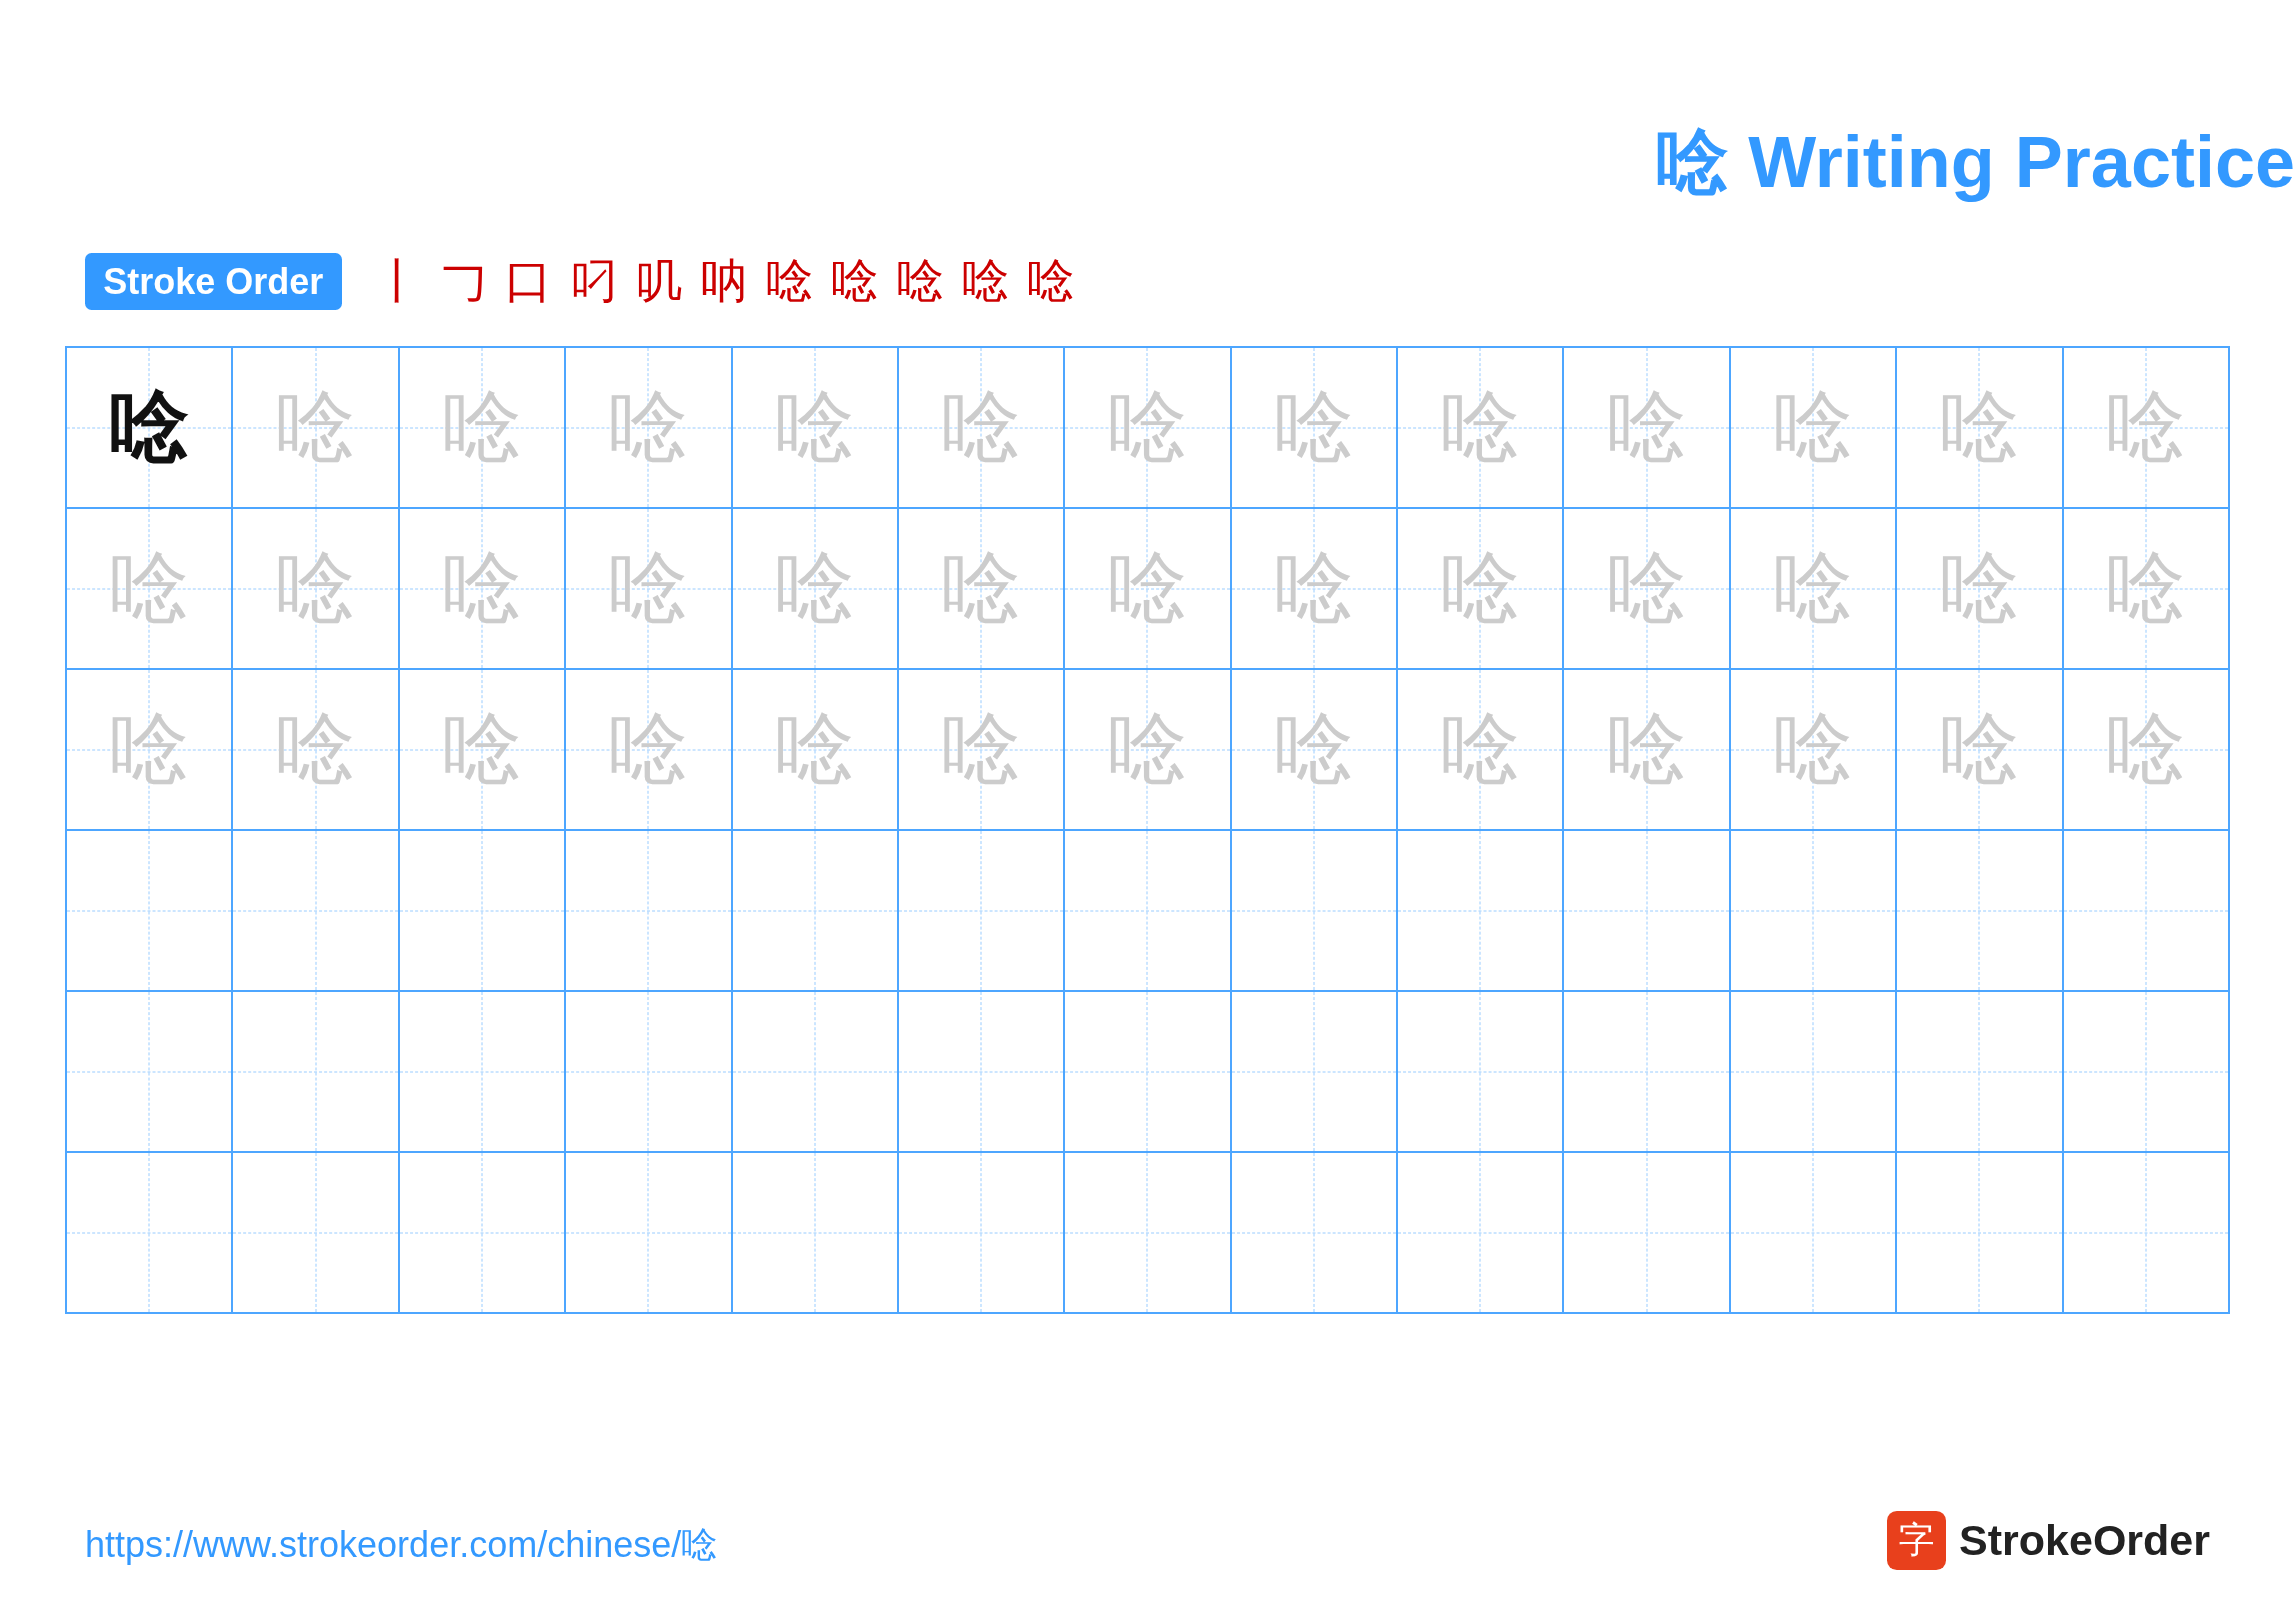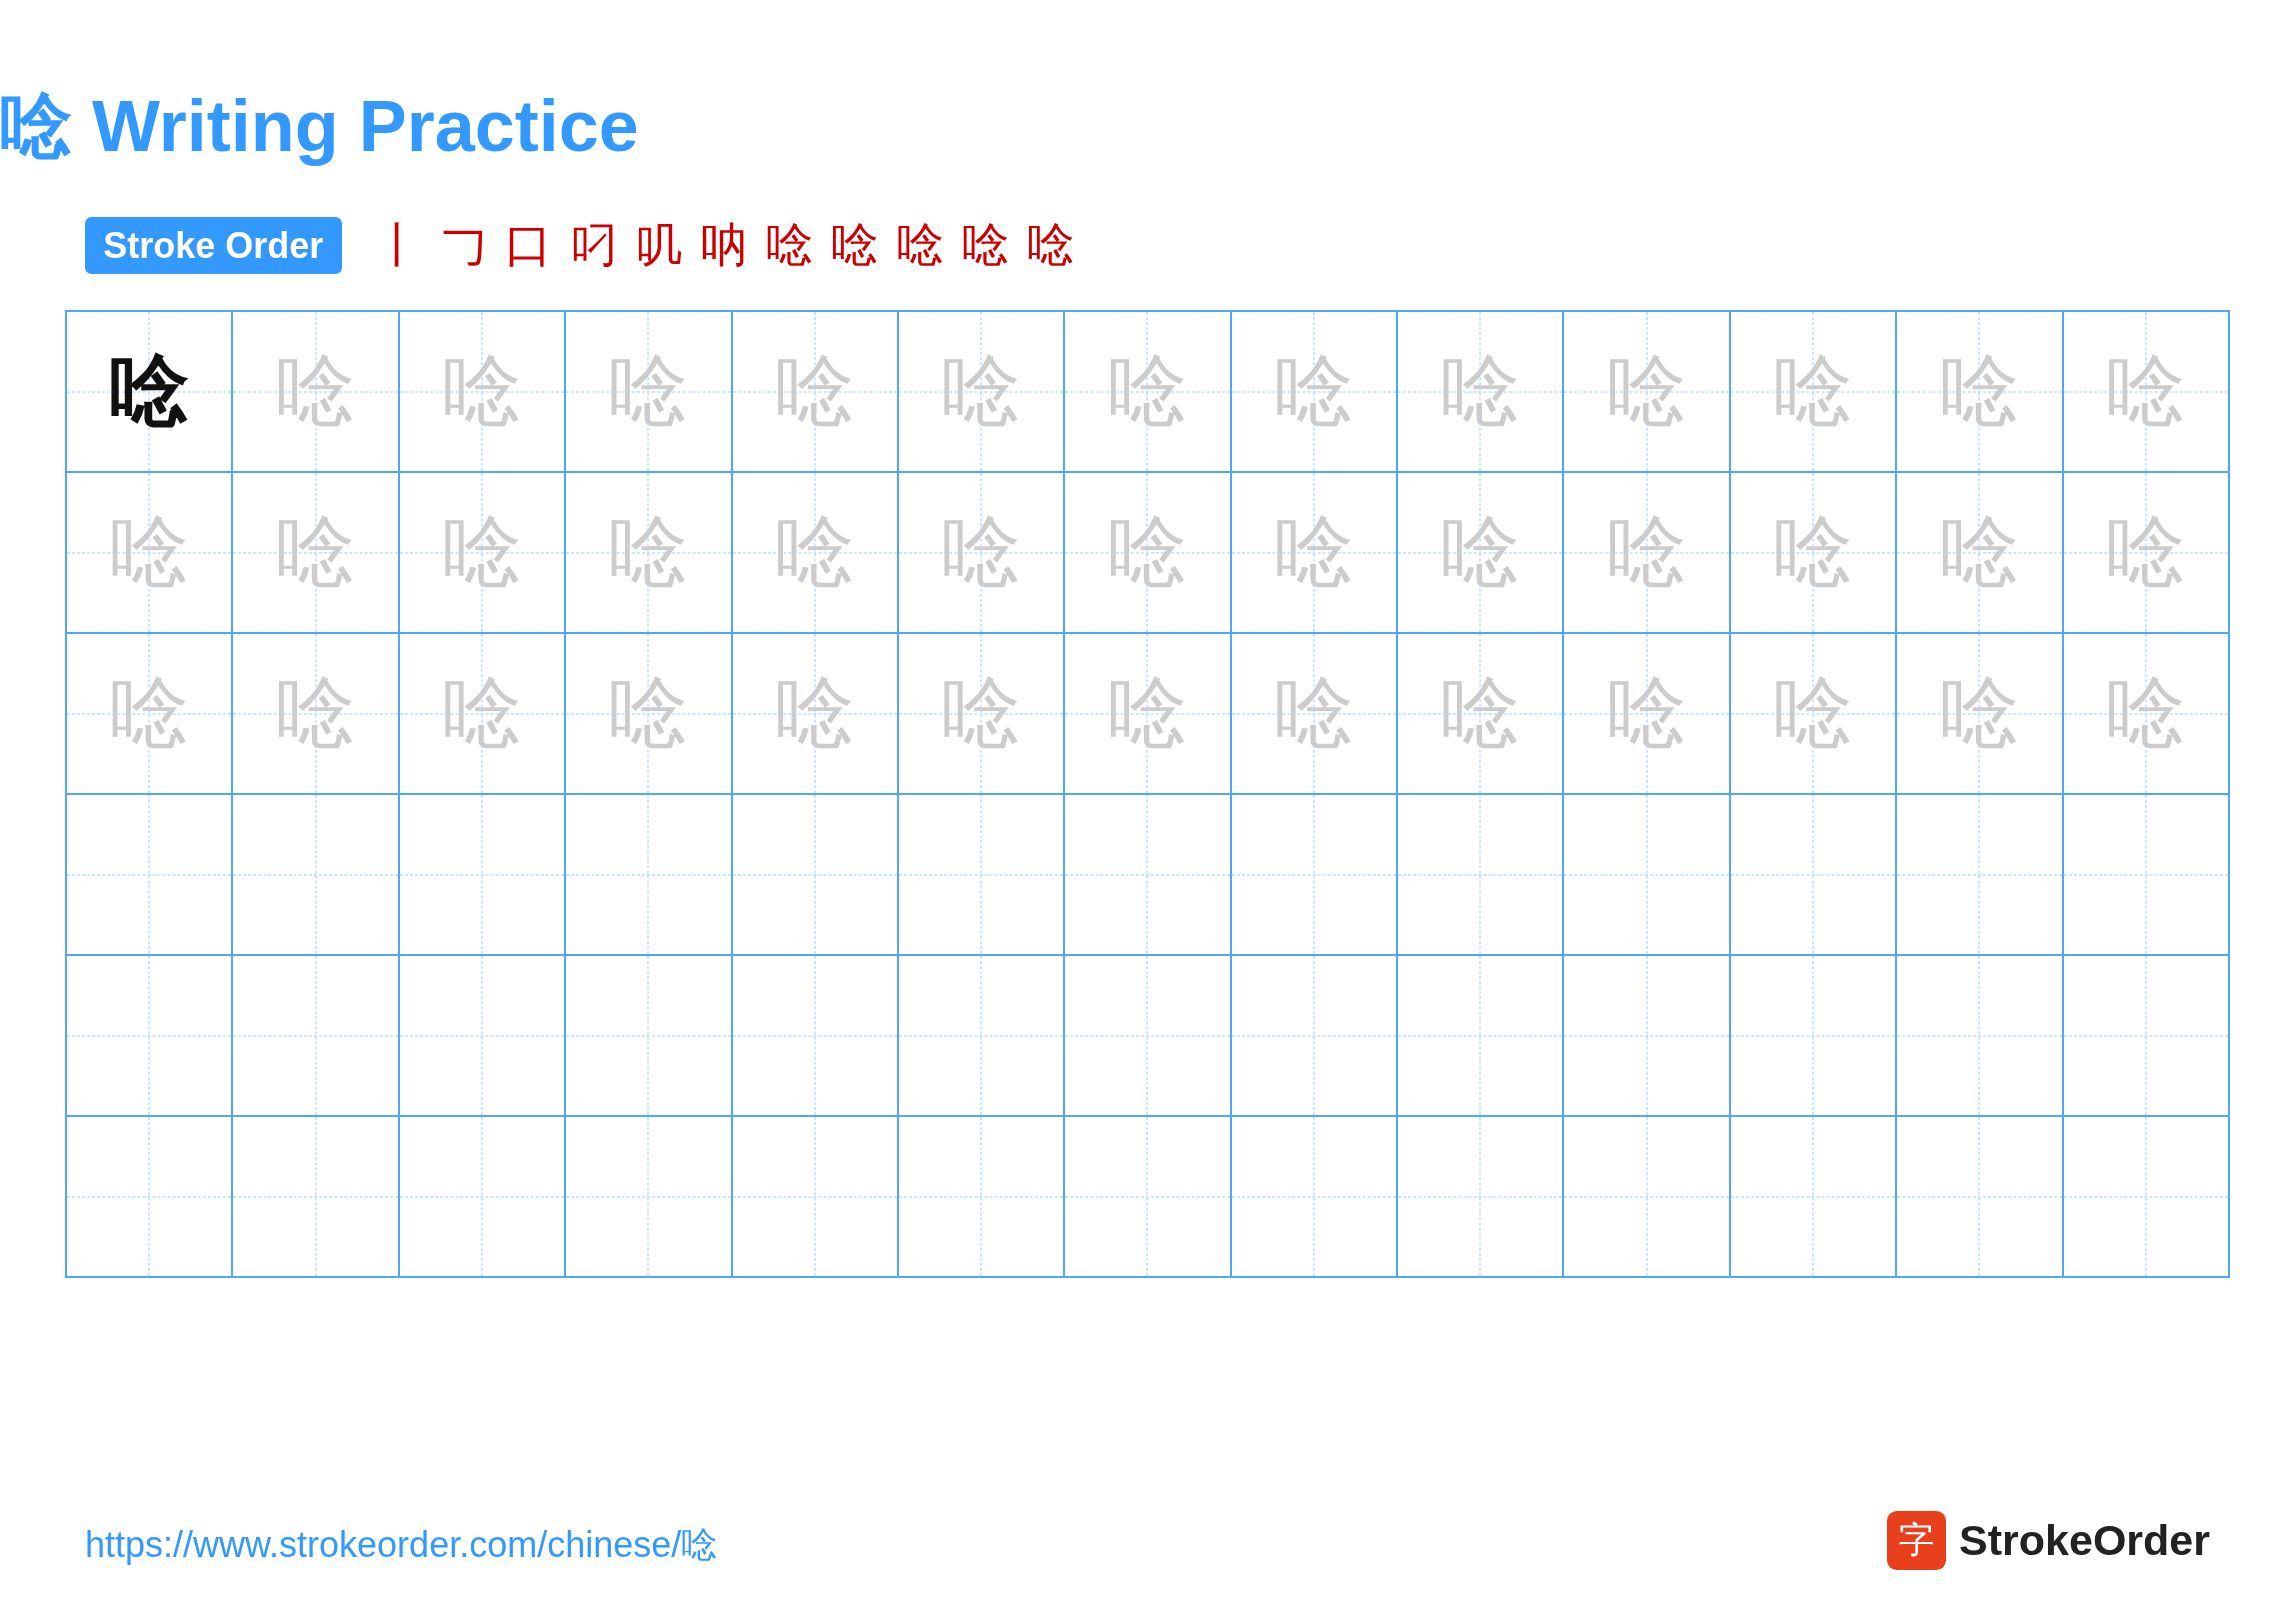--- a/index.html
+++ b/index.html
@@ -7,27 +7,28 @@
       background: #ffffff;
       font-family: serif;
       width: 2295px;
       height: 1622px;
       position: relative;
       overflow: hidden;
     }
 
     
     .title {
-      text-align: left;
+      text-align: right;
       padding-top: 79px;
       padding-bottom: 39px;
       font-size: 72px;
       font-weight: bold;
       color: #3399ff;
       font-family: Arial, sans-serif;
+      margin-top: 36px;
     }
 
     
     .stroke-order-row {
       display: flex;
       align-items: center;
       padding-left: 85px;
       padding-bottom: 33px;
       gap: 19.6px;
     }

